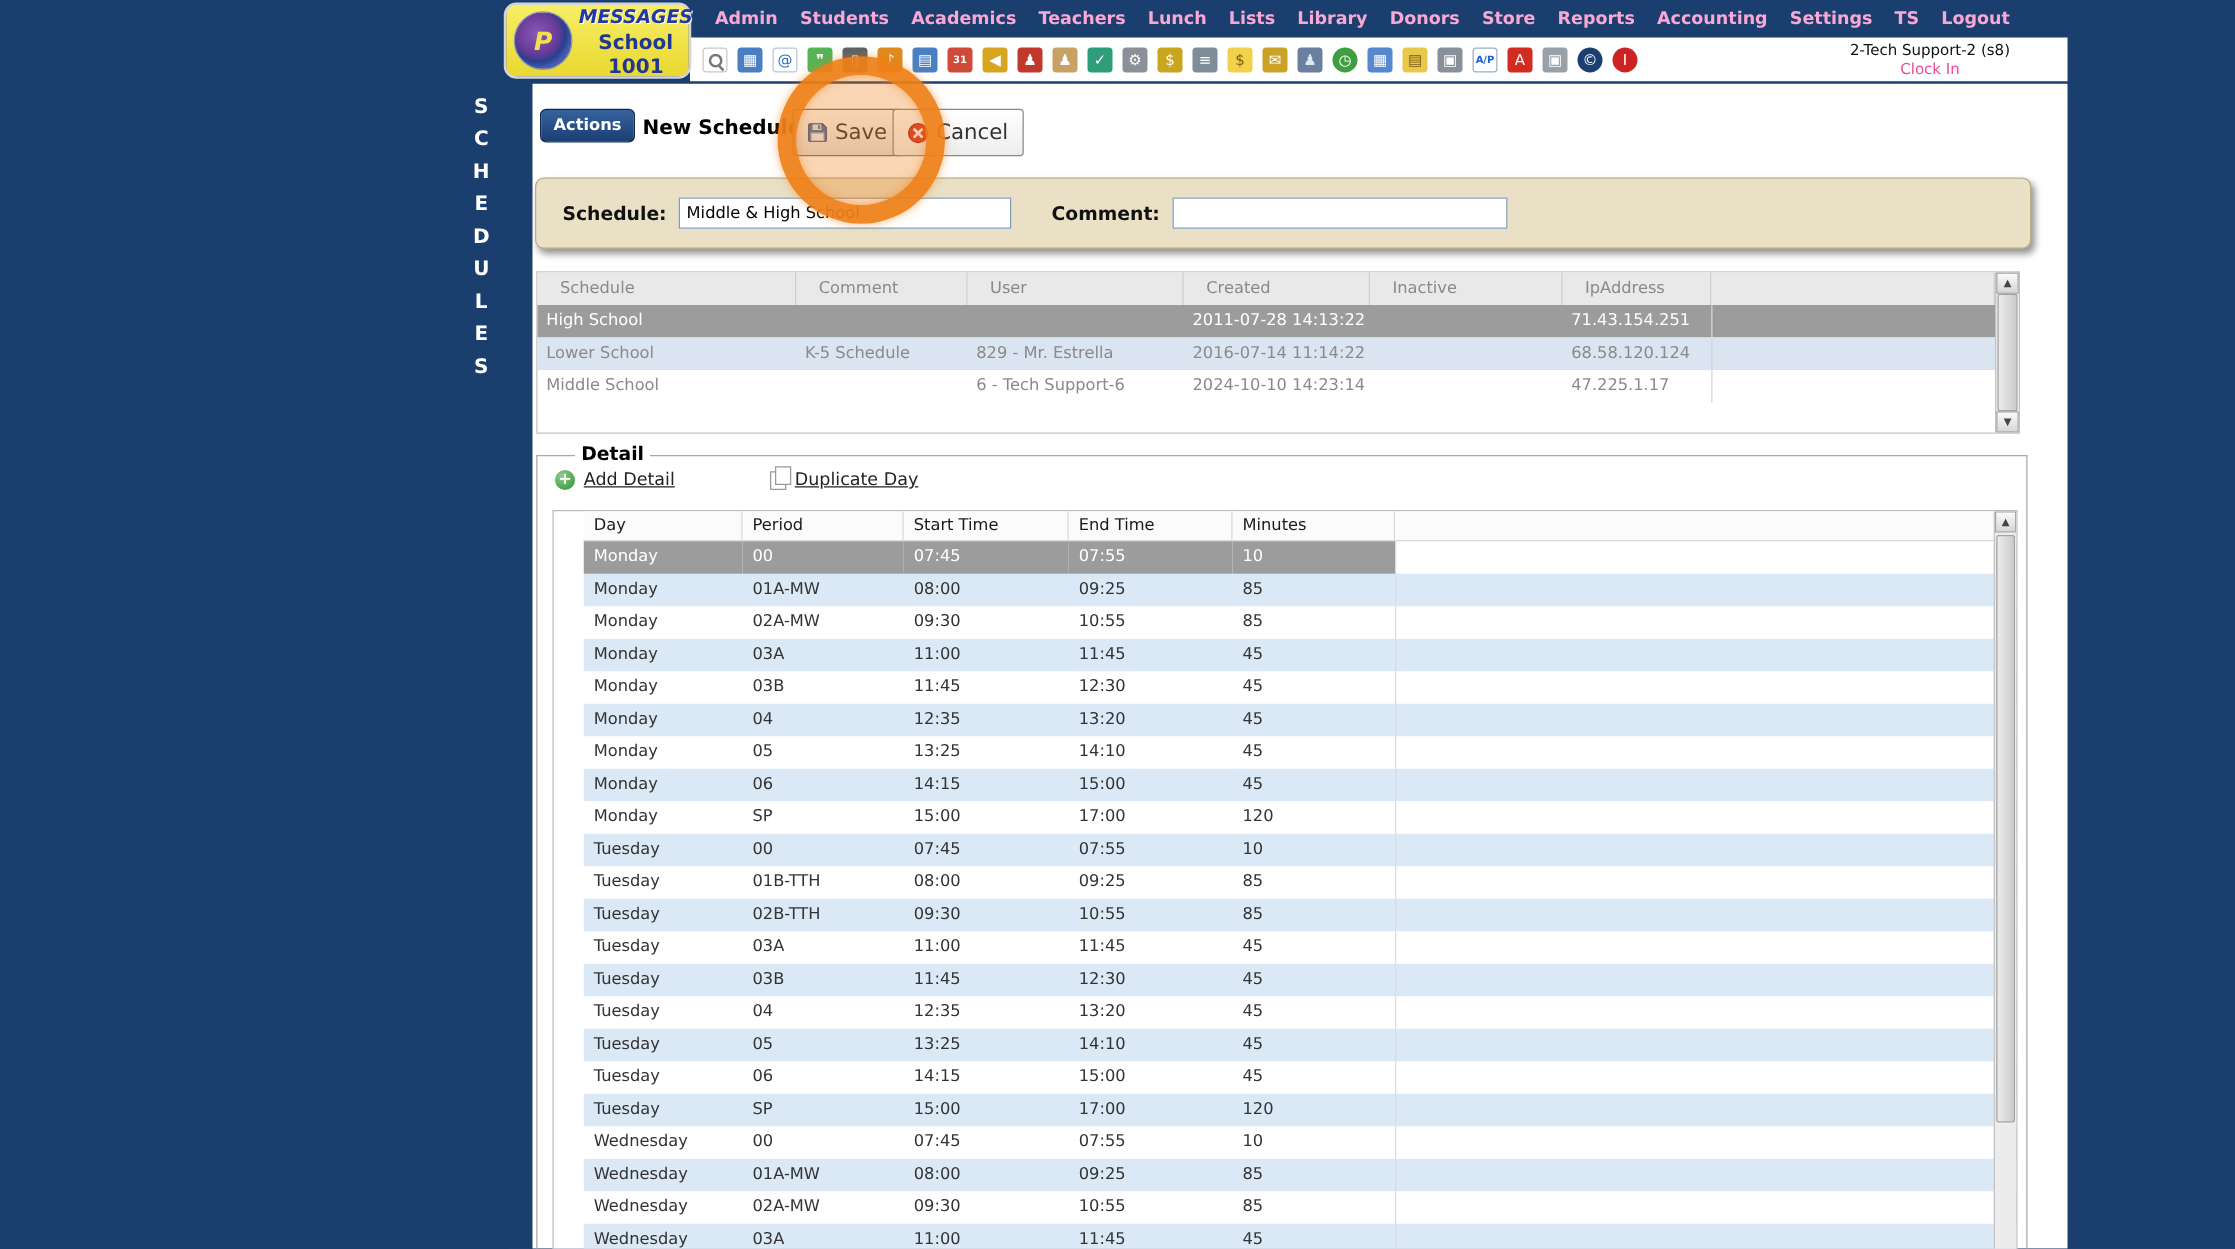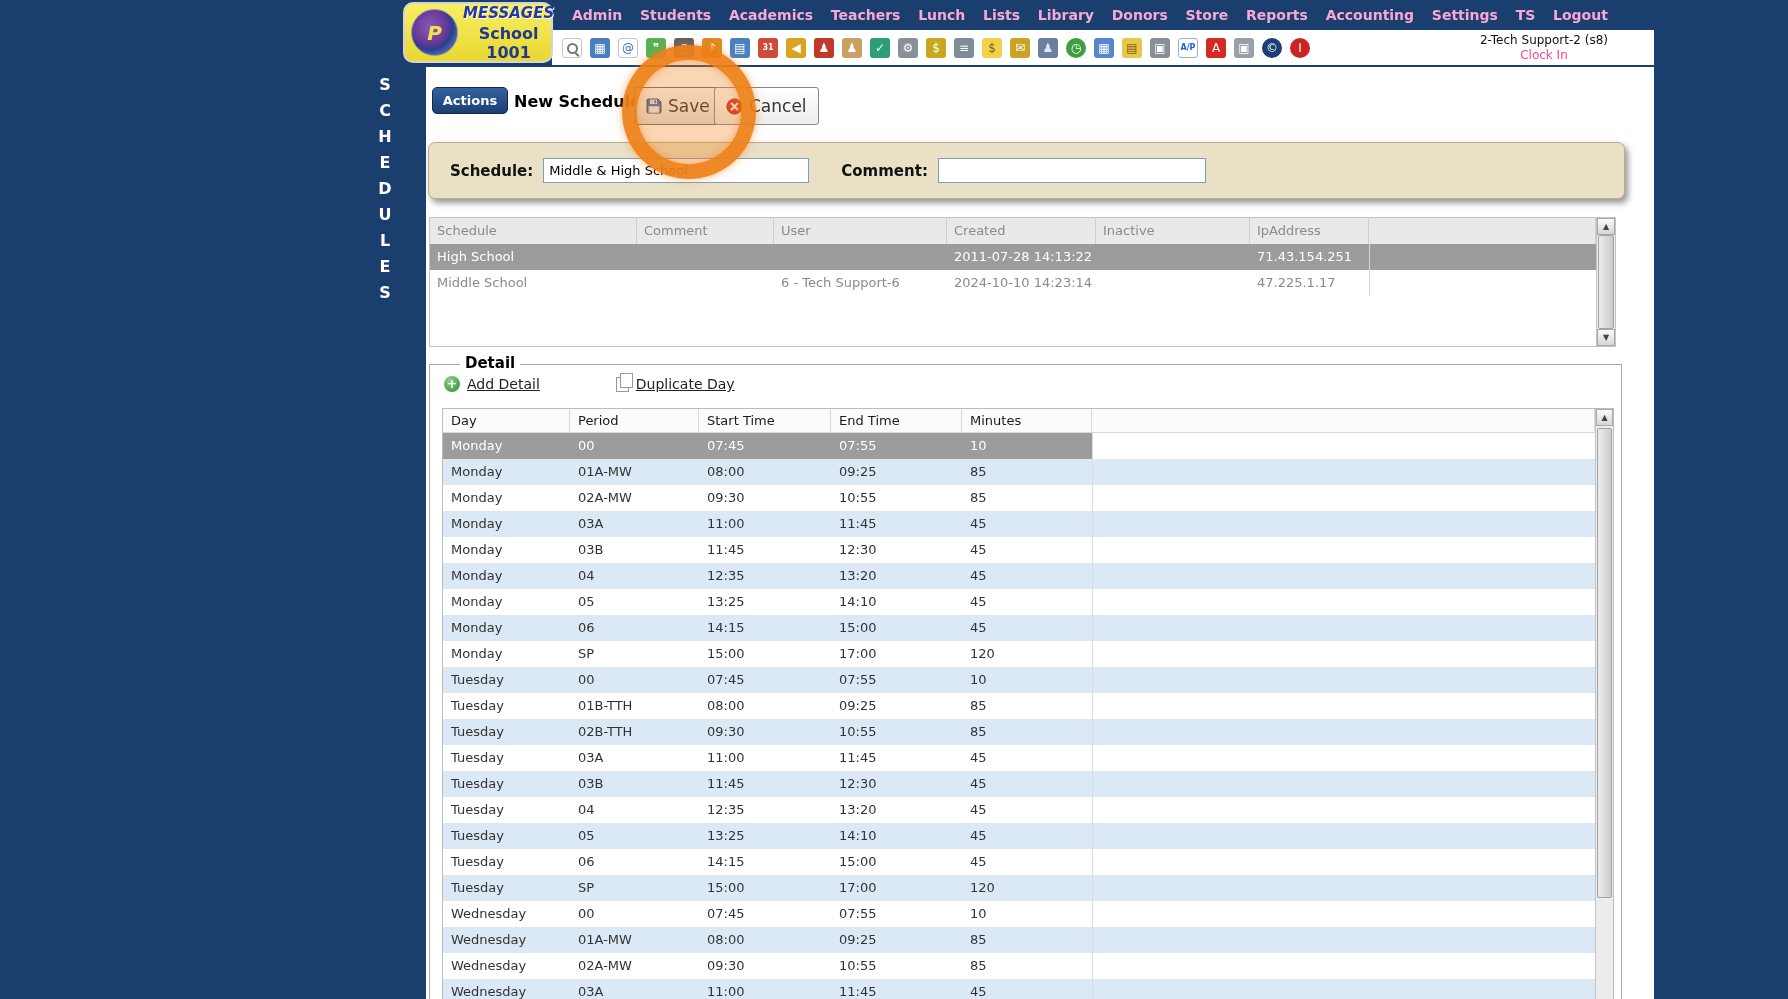--- a/index.html
+++ b/index.html
@@ -60,21 +60,21 @@
   .fl1{margin-left:21px;} .fl2{margin-left:32px;}
   .form-panel input{height:25px;border:1px solid #7f9db9;font-size:13px;padding:0 5px;
                     font-family:inherit;background:#fff;margin-left:10px;box-sizing:border-box;}
   .in1{width:266px;} .in2{width:268px;}
 
   
   .sched-table{position:absolute;left:3px;top:150px;width:1187px;height:130px;border:1px solid #c4c4c4;
                box-sizing:border-box;background:#fff;}
   .shead,.srow{display:grid;grid-template-columns:207px 137px 173px 149px 154px 119px 1fr;width:calc(100% - 19px);}
   .shead{height:26px;background:#e9e9e9;}
-  .shcell{font-size:13px;color:#8a8a8a;line-height:25px;padding-left:7px;border-right:1px solid #cfcfcf;
+  .shcell{font-size:13px;color:#8a8a8a;line-height:25px;padding-left:18px;border-right:1px solid #cfcfcf;
           white-space:nowrap;overflow:hidden;}
   .srow{height:26px;cursor:pointer;}
   .scell{font-size:13px;color:#8a8a8a;line-height:26px;padding-left:7px;white-space:nowrap;overflow:hidden;}
   .scell:last-child{border-left:1px solid #d6d6d6;}
   .srow.alt{background:#dbe5f1;}
   .srow.sel{background:#9c9c9c;}
   .srow.sel .scell{color:#fff;}
 
   
   .vscroll{position:absolute;right:0;top:0;bottom:0;width:19px;background:#ececec;border-left:1px solid #c4c4c4;
@@ -94,21 +94,21 @@
   .dlink{color:#222;text-decoration:underline;cursor:pointer;white-space:nowrap;}
   .link-gap{width:60px;}
   .plus-icon{width:16px;height:16px;border-radius:50%;flex:0 0 auto;
              background:radial-gradient(circle at 35% 30%,#8ed08e,#2e8b2e);color:#fff;font-size:13px;
              line-height:16px;text-align:center;font-weight:bold;cursor:pointer;}
   .copy-icon{position:relative;width:11px;height:13px;background:#fff;border:1px solid #999;flex:0 0 auto;margin-left:2px;}
   .copy-icon::before{content:"";position:absolute;left:3px;top:-5px;width:11px;height:13px;background:#fff;border:1px solid #999;}
 
   .detail-table{position:absolute;left:12px;top:43px;width:1172px;height:594px;border:1px solid #bcbcbc;
                 box-sizing:border-box;background:#fff;overflow:hidden;}
-  .dhead,.drow{display:grid;grid-template-columns:127px 129px 132px 131px 130px 1fr;width:calc(100% - 18px);}
+  .dhead,.drow{display:grid;grid-template-columns:127px 129px 132px 131px 130px 1fr;width:calc(100% - 18px);margin-left:24px;}
   .dhead{height:24px;background:#fbfbfb;border-bottom:1px solid #d8d8d8;box-sizing:border-box;}
   .dhcell{font-size:13px;color:#1a1a1a;line-height:23px;padding-left:8px;border-right:1px solid #dadada;
           white-space:nowrap;overflow:hidden;}
   .drow{height:26px;cursor:pointer;}
   .dcell{font-size:13px;color:#333;line-height:26px;padding-left:8px;white-space:nowrap;overflow:hidden;}
   .dcell.fill{border-left:1px solid #dcdcdc;}
   .drow.alt{background:#dbe8f6;}
   .drow.sel .dcell:not(.fill){background:#9c9c9c;color:#fff;}
   .detail-table .vscroll{width:18px;}
 
@@ -245,20 +245,29 @@
       <div id="schedBody">
           <div class="srow sel">
             <div class="scell">High School</div>
             <div class="scell"></div>
             <div class="scell"></div>
             <div class="scell">2011-07-28 14:13:22</div>
             <div class="scell"></div>
             <div class="scell">71.43.154.251</div>
             <div class="scell"></div>
           </div>
+          <div class="srow alt">
+            <div class="scell">Lower School</div>
+            <div class="scell">K-5 Schedule</div>
+            <div class="scell">829 - Mr. Estrella</div>
+            <div class="scell">2016-07-14 11:14:22</div>
+            <div class="scell"></div>
+            <div class="scell">68.58.120.124</div>
+            <div class="scell"></div>
+          </div>
           <div class="srow ">
             <div class="scell">Middle School</div>
             <div class="scell"></div>
             <div class="scell">6 - Tech Support-6</div>
             <div class="scell">2024-10-10 14:23:14</div>
             <div class="scell"></div>
             <div class="scell">47.225.1.17</div>
             <div class="scell"></div>
           </div>
         </div>

